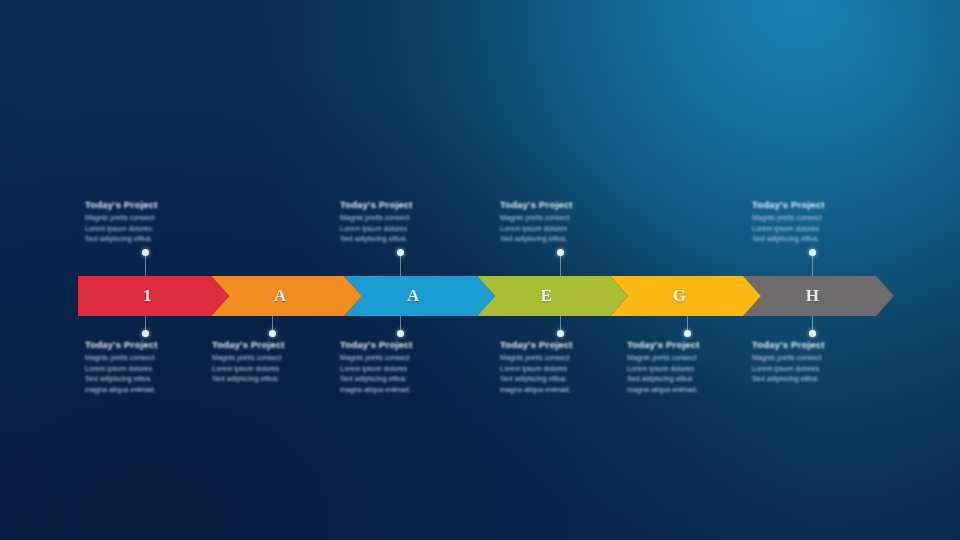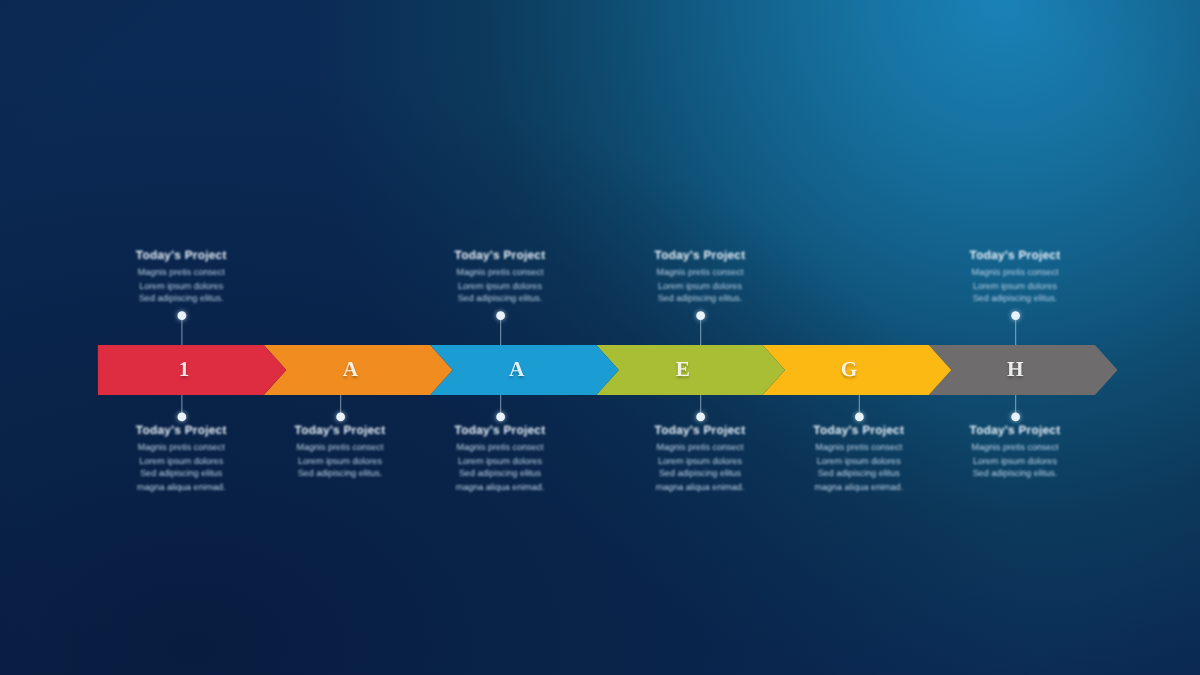--- a/index.html
+++ b/index.html
@@ -97,21 +97,21 @@
     width: 7px;
     height: 7px;
     border-radius: 50%;
     background: #e8f2fa;
     box-shadow: 0 0 4px rgba(210,235,255,0.75);
   }
 
   
   .callout {
     position: absolute;
-    text-align: center;
+    text-align: left;
     color: #d7e6f4;
   }
   .callout .co-title {
     font-size: 9.5px;
     font-weight: bold;
     color: #e9f2fa;
     letter-spacing: 0.2px;
     margin-bottom: 3px;
     filter: blur(0.85px);
     white-space: nowrap;

